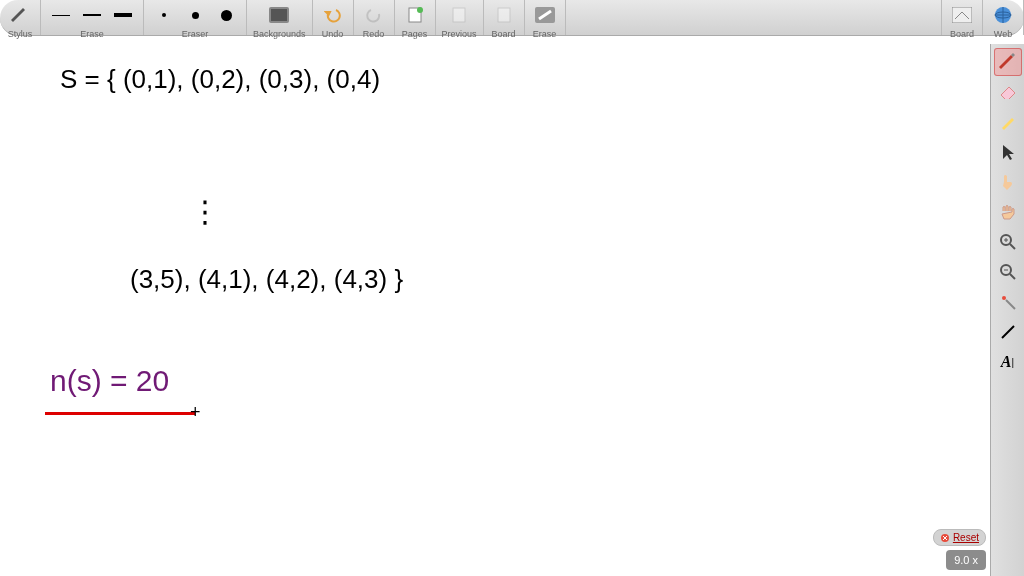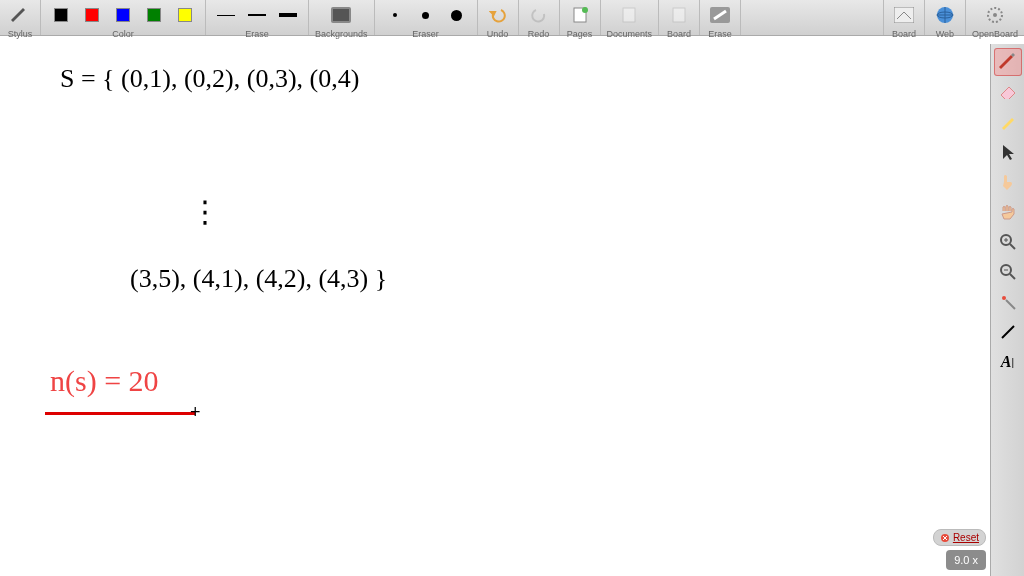--- a/index.html
+++ b/index.html
@@ -1,78 +1,58 @@
 <!DOCTYPE html>
 <html><head>
 <meta charset="utf-8">
 <style>
 * { margin: 0; padding: 0; box-sizing: border-box; }
 body { font-family: Arial, sans-serif; background: #fff; overflow: hidden; width: 1024px; height: 576px; }
 
-.toolbar { background: linear-gradient(#e8e8e8, #d0d0d0); height: 36px; display: flex; align-items: stretch; border-bottom: 1px solid #aaa; font-size: 9px; color: #555; }
+.toolbar { background: linear-gradient(#e8e8e8, #d0d0d0); height: 36px; display: flex; align-items: stretch; border-bottom: 1px solid #aaa; font-size: 9px; color: #555; border-radius: 19px; }
 .tool-group { display: flex; flex-direction: column; align-items: center; padding: 2px 6px; border-right: 1px solid #bbb; }
 .tool-group-row { display: flex; gap: 3px; align-items: center; flex: 1; }
 .tool-label { font-size: 9px; color: #666; margin-top: 1px; }
 .tool-btn { width: 28px; height: 26px; display: flex; align-items: center; justify-content: center; border-radius: 3px; cursor: pointer; }
 .color-sw { width: 14px; height: 14px; border: 1px solid #888; }
 .line-sw { width: 18px; display: flex; align-items: center; justify-content: center; }
 .dot-sw { border-radius: 50%; background: #000; }
 .spacer { flex: 1; border-right: 1px solid #bbb; }
 
 .left-tab { position: absolute; left: 0; top: 50px; width: 18px; height: 34px; background: linear-gradient(#eee,#ccc); border: 1px solid #aaa; border-left: none; border-radius: 0 4px 4px 0; display: flex; align-items: center; justify-content: center; }
 
 .canvas { position: absolute; left: 0; top: 44px; right: 34px; bottom: 0; background: #fff; }
 
 .right-toolbar { position: absolute; right: 0; top: 44px; width: 34px; bottom: 0; background: linear-gradient(90deg,#e0e0e0,#d2d2d2); border-left: 1px solid #aaa; display: flex; flex-direction: column; align-items: center; padding-top: 4px; gap: 2px; }
 .rt-btn { width: 28px; height: 28px; display: flex; align-items: center; justify-content: center; border-radius: 3px; cursor: pointer; }
 .rt-btn.active { background: rgba(255,120,120,0.35); border: 1px solid rgba(200,40,40,.5); }
 
 .zoom-badge { position: absolute; right: 38px; bottom: 6px; background: rgba(120,120,120,.85); color: #fff; font-size: 11px; padding: 4px 8px; border-radius: 4px; }
 .reset-badge { position: absolute; right: 38px; bottom: 30px; background: rgba(200,200,200,.8); color: #a00; font-size: 10px; padding: 2px 6px; border-radius: 8px; border:1px solid #bbb; display:flex; align-items:center; gap:3px;text-decoration:underline;}
 
-.hw { position: absolute; font-family: Liberation Serif, serif; font-size: 26px; color: #000; }
-.red { color: #ef4444; }
+.hw { position: absolute; font-family: Liberation Sans, sans-serif; font-size: 26px; color: #000; }
+.red { color: #701a75; }
 .underline { position:absolute; height:3px; background:#d00; }
 .cursor-cross { position:absolute; font-size: 18px; color:#000; }
 </style>
 </head>
 <body>
 
 <div class="toolbar">
   <div class="tool-group">
     <div class="tool-group-row">
       <div class="tool-btn">
           <svg width="18" height="18">
             <path d="M2 16 L14 4 L12 2 L0 14 Z" fill="#555"></path>
           </svg>
         </div>
     </div>
     <div class="tool-label">Stylus</div>
   </div>
 
-  <div class="tool-group">
-    <div class="tool-group-row">
-      <div class="tool-btn">
-          <div class="color-sw" style="background:#000"></div>
-        </div>
-      <div class="tool-btn">
-          <div class="color-sw" style="background:#ff0000"></div>
-        </div>
-      <div class="tool-btn">
-          <div class="color-sw" style="background:#0000ff"></div>
-        </div>
-      <div class="tool-btn">
-          <div class="color-sw" style="background:#008000"></div>
-        </div>
-      <div class="tool-btn">
-          <div class="color-sw" style="background:#ffff00"></div>
-        </div>
-    </div>
-    <div class="tool-label">Color</div>
-  </div>
 
   <div class="tool-group">
     <div class="tool-group-row">
       <div class="tool-btn">
           <div class="line-sw">
             <div style="width:18px;height:1px;background:#000"></div>
           </div>
         </div>
       <div class="tool-btn">
           <div class="line-sw">
@@ -83,47 +63,47 @@
           <div class="line-sw">
             <div style="width:18px;height:4px;background:#000"></div>
           </div>
         </div>
     </div>
     <div class="tool-label">Erase</div>
   </div>
 
   <div class="tool-group">
     <div class="tool-group-row">
+      <div class="tool-btn">
+          <div class="dot-sw" style="width:4px;height:4px"></div>
+        </div>
+      <div class="tool-btn">
+          <div class="dot-sw" style="width:7px;height:7px"></div>
+        </div>
+      <div class="tool-btn">
+          <div class="dot-sw" style="width:11px;height:11px"></div>
+        </div>
+    </div>
+    <div class="tool-label">Eraser</div>
+  </div>
+
+  <div class="tool-group">
+    <div class="tool-group-row">
         <div class="tool-btn">
           <svg width="20" height="16">
             <rect x="0" y="0" width="20" height="16" fill="#888" rx="2"></rect>
             <rect x="2" y="2" width="16" height="12" fill="#555"></rect>
           </svg>
         </div>
       </div>
     <div class="tool-label">Backgrounds</div>
   </div>
 
   <div class="tool-group">
     <div class="tool-group-row">
-      <div class="tool-btn">
-          <div class="dot-sw" style="width:4px;height:4px"></div>
-        </div>
-      <div class="tool-btn">
-          <div class="dot-sw" style="width:7px;height:7px"></div>
-        </div>
-      <div class="tool-btn">
-          <div class="dot-sw" style="width:11px;height:11px"></div>
-        </div>
-    </div>
-    <div class="tool-label">Eraser</div>
-  </div>
-
-  <div class="tool-group">
-    <div class="tool-group-row">
         <div class="tool-btn">
           <svg width="18" height="18">
             <path d="M12 4 A6 6 0 1 1 4 8 L2 6 L6 6 L4 10" fill="none" stroke="#e6a23c" stroke-width="2"></path>
           </svg>
         </div>
       </div>
     <div class="tool-label">Undo</div>
   </div>
 
   <div class="tool-group">
@@ -150,21 +130,21 @@
   </div>
 
   <div class="tool-group">
     <div class="tool-group-row">
         <div class="tool-btn" style="opacity:.4">
           <svg width="18" height="18">
             <rect x="3" y="2" width="12" height="14" fill="#fff" stroke="#aaa"></rect>
           </svg>
         </div>
       </div>
-    <div class="tool-label">Documents</div>
+    <div class="tool-label">Previous</div>
   </div>
 
   <div class="tool-group">
     <div class="tool-group-row">
         <div class="tool-btn" style="opacity:.4">
           <svg width="18" height="18">
             <rect x="3" y="2" width="12" height="14" fill="#fff" stroke="#aaa"></rect>
           </svg>
         </div>
       </div>
@@ -205,31 +185,20 @@
             <ellipse cx="9" cy="9" rx="8" ry="3" fill="none" stroke="#2a609b"></ellipse>
             <path d="M9 1 V17 M1 9 H17" stroke="#2a609b"></path>
           </svg>
         </div>
       </div>
     <div class="tool-label">Web</div>
   </div>
 
 
 
-  <div class="tool-group" style="border-right:none">
-    <div class="tool-group-row">
-        <div class="tool-btn">
-          <svg width="18" height="18">
-            <circle cx="9" cy="9" r="7" fill="none" stroke="#888" stroke-width="2" stroke-dasharray="2 2"></circle>
-            <circle cx="9" cy="9" r="2" fill="#888"></circle>
-          </svg>
-        </div>
-      </div>
-    <div class="tool-label">OpenBoard</div>
-  </div>
 </div>
 
 <div class="left-tab">
   <svg width="8" height="10">
       <path d="M1 1 L6 5 L1 9" fill="none" stroke="#666" stroke-width="1.5"></path>
     </svg>
 </div>
 
 <div class="canvas">
   <div class="hw" style="left:60px; top:20px">S = { (0,1),  (0,2),  (0,3),  (0,4)</div>

